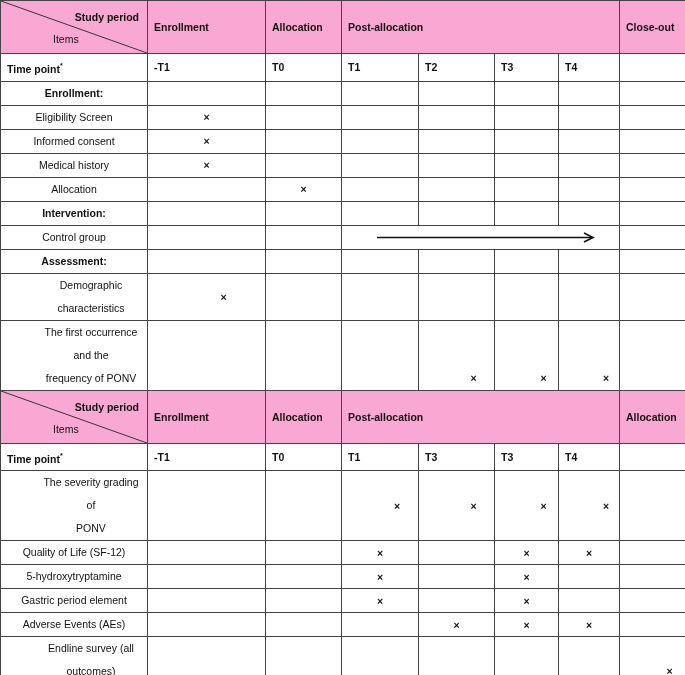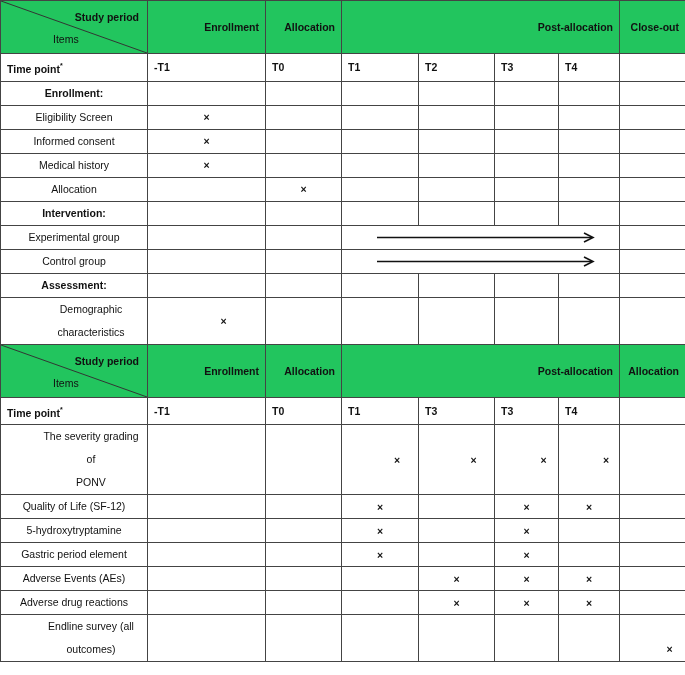--- a/index.html
+++ b/index.html
@@ -1,20 +1,20 @@
 <!DOCTYPE html>
 <html><head>
 <meta charset="utf-8">
 <style>
   html, body { margin: 0; padding: 0; background: #ffffff; }
   body { width: 685px; height: 675px; overflow: hidden; font-family: "Liberation Sans", sans-serif; color: #111; }
   table.spirit { border-collapse: collapse; table-layout: fixed; width: 685px; }
   table.spirit td { border: 1px solid #444; padding: 0 6px; font-size: 10.5px; height: 23px; box-sizing: border-box; vertical-align: middle; }
   table.spirit tr.tall td { height: 47px; padding-left: 40px; }
-  table.spirit tr.hdr td { background: #22c55e; height: 53px; font-weight: bold; text-align: right; }
+  table.spirit tr.hdr td { background: #f9a8d4; height: 53px; font-weight: bold; text-align: left; }
   table.spirit tr.tp td { font-weight: bold; }
   table.spirit tr.tp td.label { text-align: left; }
   table.spirit tr.section td.label { font-weight: bold; }
   td.label { text-align: center; line-height: 23px; }
   td.mark { text-align: center; font-size: 10px; font-weight: bold; }
   td.mark-low { vertical-align: bottom !important; padding-bottom: 6px !important; }
   td.diag { position: relative; padding: 0 !important; }
   td.diag svg { position: absolute; left: 0; top: 0; width: 100%; height: 100%; }
   td.diag .sp { position: absolute; right: 8px; top: 10px; font-weight: bold; }
   td.diag .it { position: absolute; left: 52px; bottom: 8px; font-weight: normal; }
@@ -114,43 +114,31 @@
         <td class="label">Intervention:</td>
         <td></td>
         <td></td>
         <td></td>
         <td></td>
         <td></td>
         <td></td>
         <td></td>
       </tr>
       <tr>
-        <td class="label">Experimental group</td>
+        <td class="label">Control group</td>
         <td></td>
         <td></td>
         <td class="arrowcell" colspan="4">
           <svg width="278" height="23">
             <line x1="35" y1="11.5" x2="250" y2="11.5" stroke="#111" stroke-width="1.6"></line>
             <polyline points="242,7 251,11.5 242,16" fill="none" stroke="#111" stroke-width="1.6"></polyline>
           </svg>
         </td>
         <td></td>
       </tr>
-      <tr>
-        <td class="label">Control group</td>
-        <td></td>
-        <td></td>
-        <td class="arrowcell" colspan="4">
-          <svg width="278" height="23">
-            <line x1="35" y1="11.5" x2="250" y2="11.5" stroke="#111" stroke-width="1.6"></line>
-            <polyline points="242,7 251,11.5 242,16" fill="none" stroke="#111" stroke-width="1.6"></polyline>
-          </svg>
-        </td>
-        <td></td>
-      </tr>
       <tr class="section">
         <td class="label">Assessment:</td>
         <td></td>
         <td></td>
         <td></td>
         <td></td>
         <td></td>
         <td></td>
         <td></td>
       </tr>
@@ -158,20 +146,33 @@
         <td class="label">
           <div>Demographic</div>
           <div>characteristics</div>
         </td>
         <td class="mark">×</td>
         <td></td>
         <td></td>
         <td></td>
         <td></td>
         <td></td>
+        <td></td>
+      </tr>
+      <tr class="tall">
+        <td class="label">
+          <div>The first occurrence and the</div>
+          <div>frequency of PONV</div>
+        </td>
+        <td></td>
+        <td></td>
+        <td></td>
+        <td class="mark mark-low">×</td>
+        <td class="mark mark-low">×</td>
+        <td class="mark mark-low">×</td>
         <td></td>
       </tr>
       <tr class="hdr">
         <td class="diag">
           <svg viewBox="0 0 147 53" preserveAspectRatio="none">
             <line x1="0" y1="0" x2="147" y2="53" stroke="#333" stroke-width="1"></line>
           </svg>
           <span class="sp">Study period</span>
           <span class="it">Items</span>
         </td>
@@ -236,30 +237,20 @@
       <tr>
         <td class="label">Adverse Events (AEs)</td>
         <td></td>
         <td></td>
         <td></td>
         <td class="mark">×</td>
         <td class="mark">×</td>
         <td class="mark">×</td>
         <td></td>
       </tr>
-      <tr>
-        <td class="label">Adverse drug reactions</td>
-        <td></td>
-        <td></td>
-        <td></td>
-        <td class="mark">×</td>
-        <td class="mark">×</td>
-        <td class="mark">×</td>
-        <td></td>
-      </tr>
       <tr class="tall">
         <td class="label">
           <div>Endline survey (all</div>
           <div>outcomes)</div>
         </td>
         <td></td>
         <td></td>
         <td></td>
         <td></td>
         <td></td>

